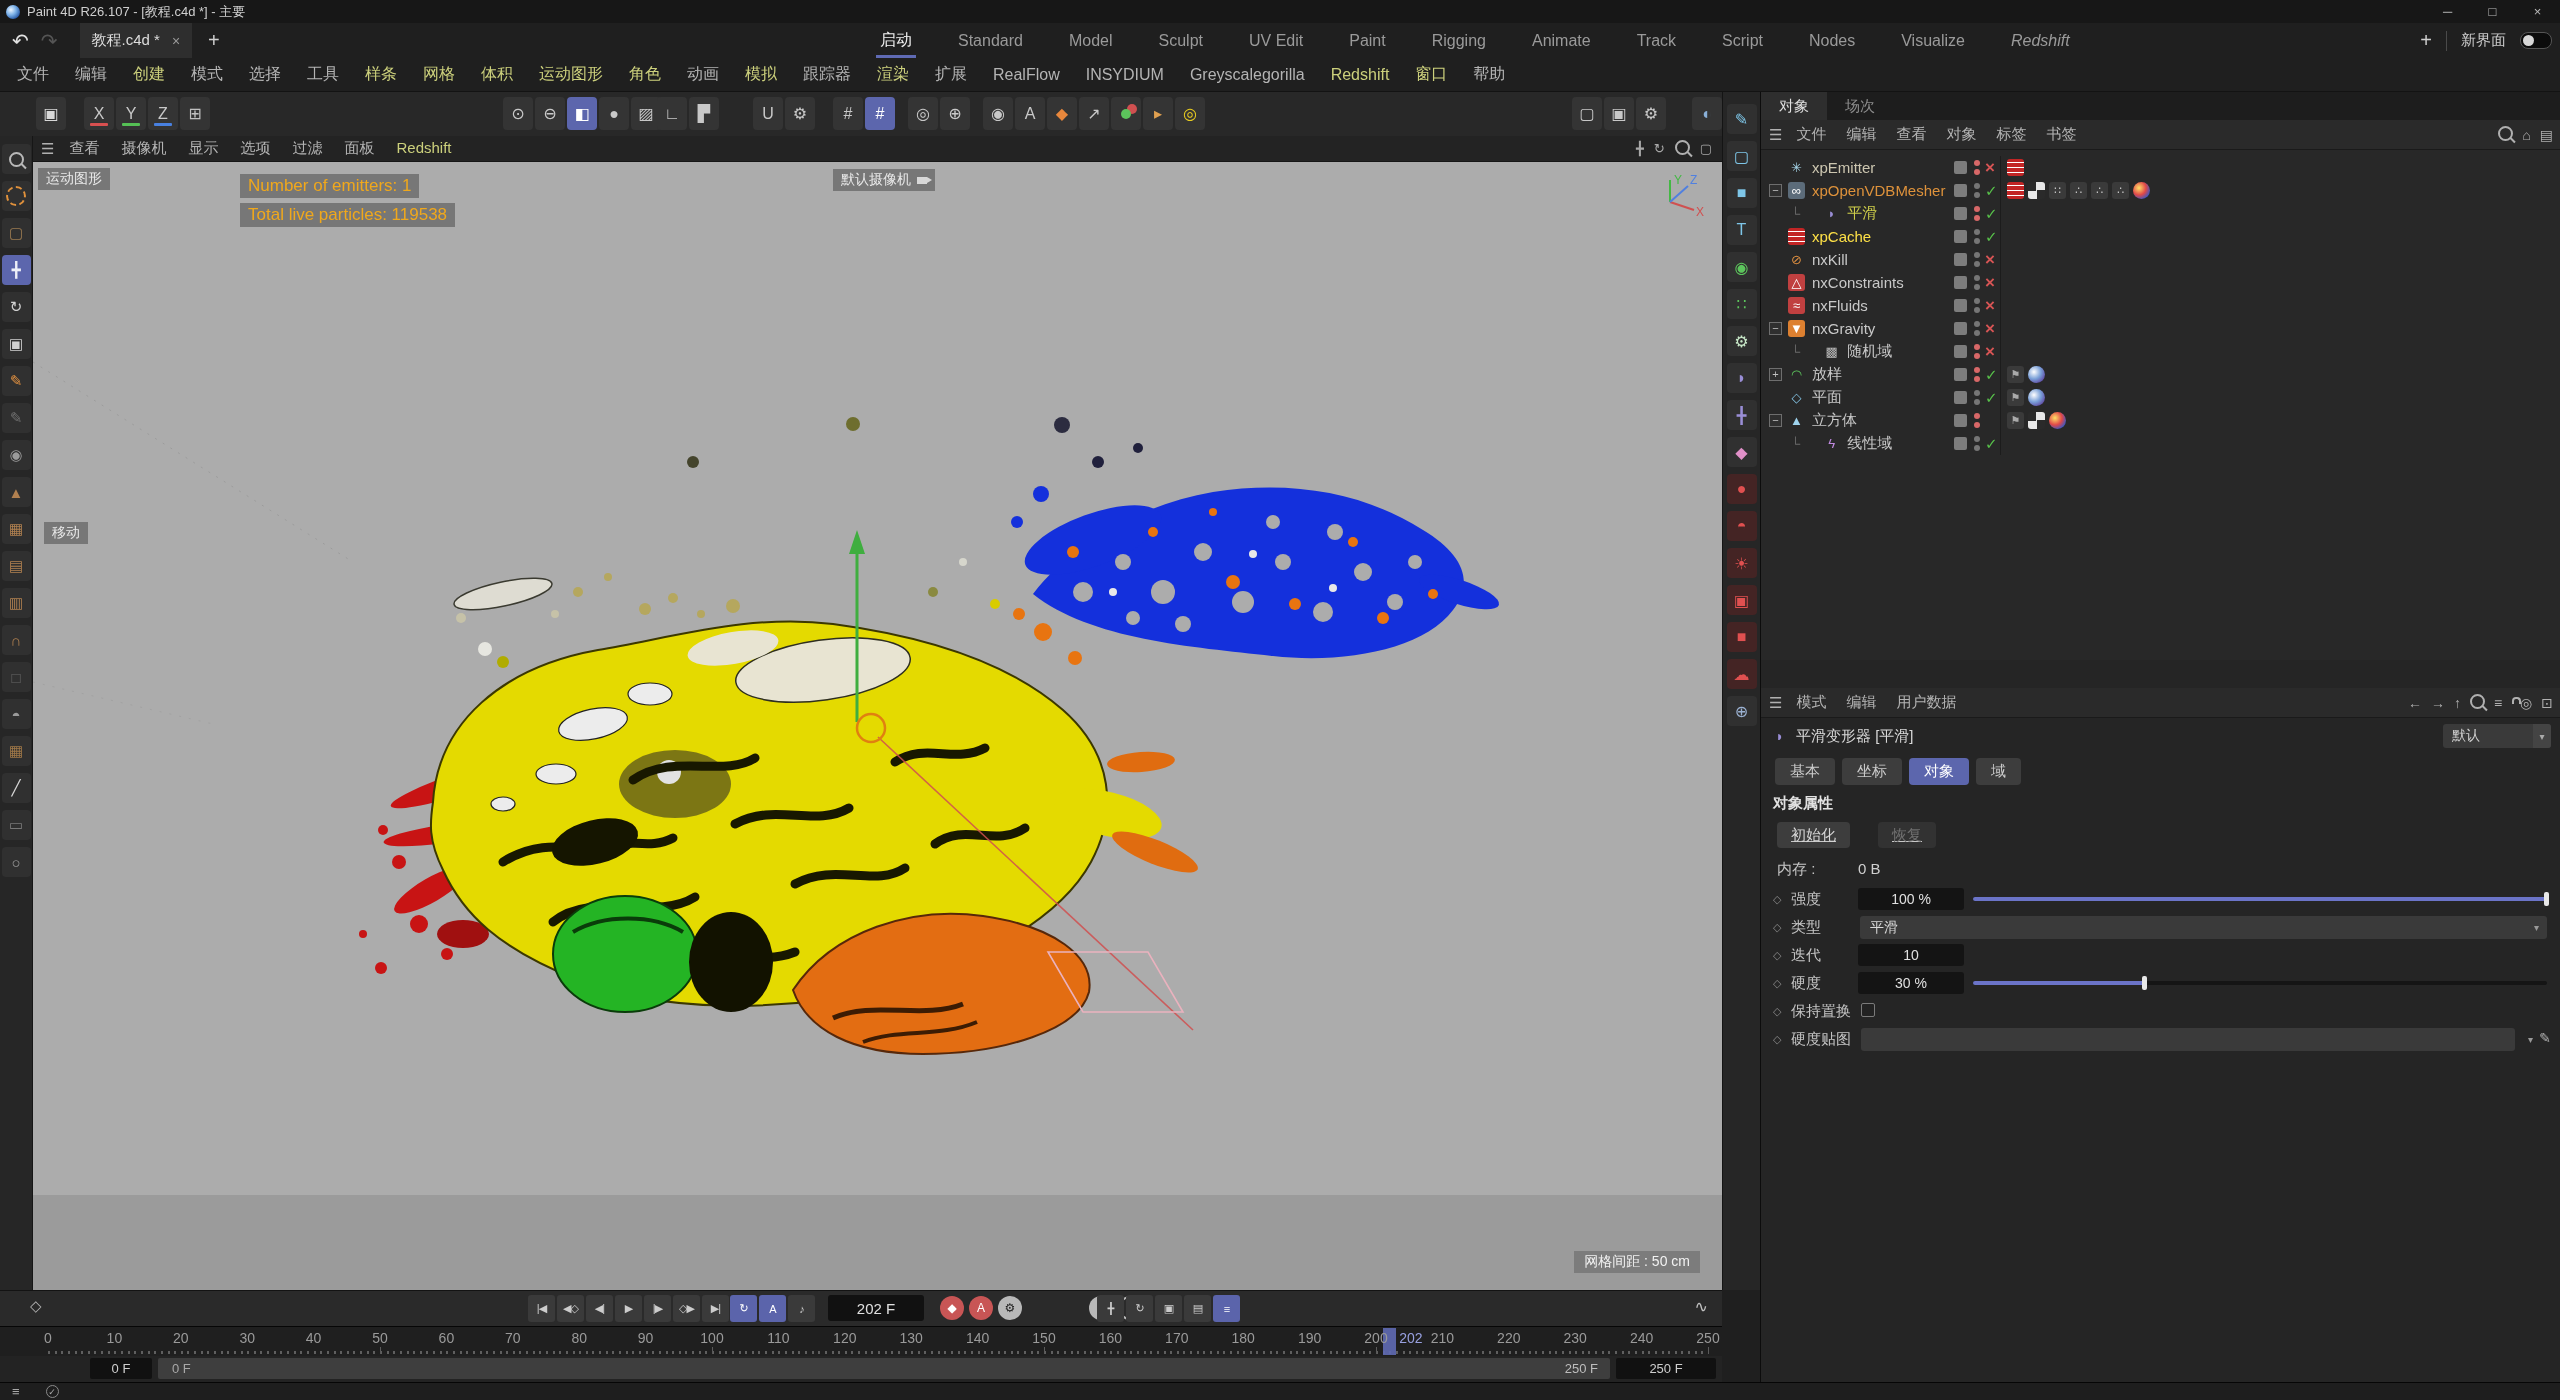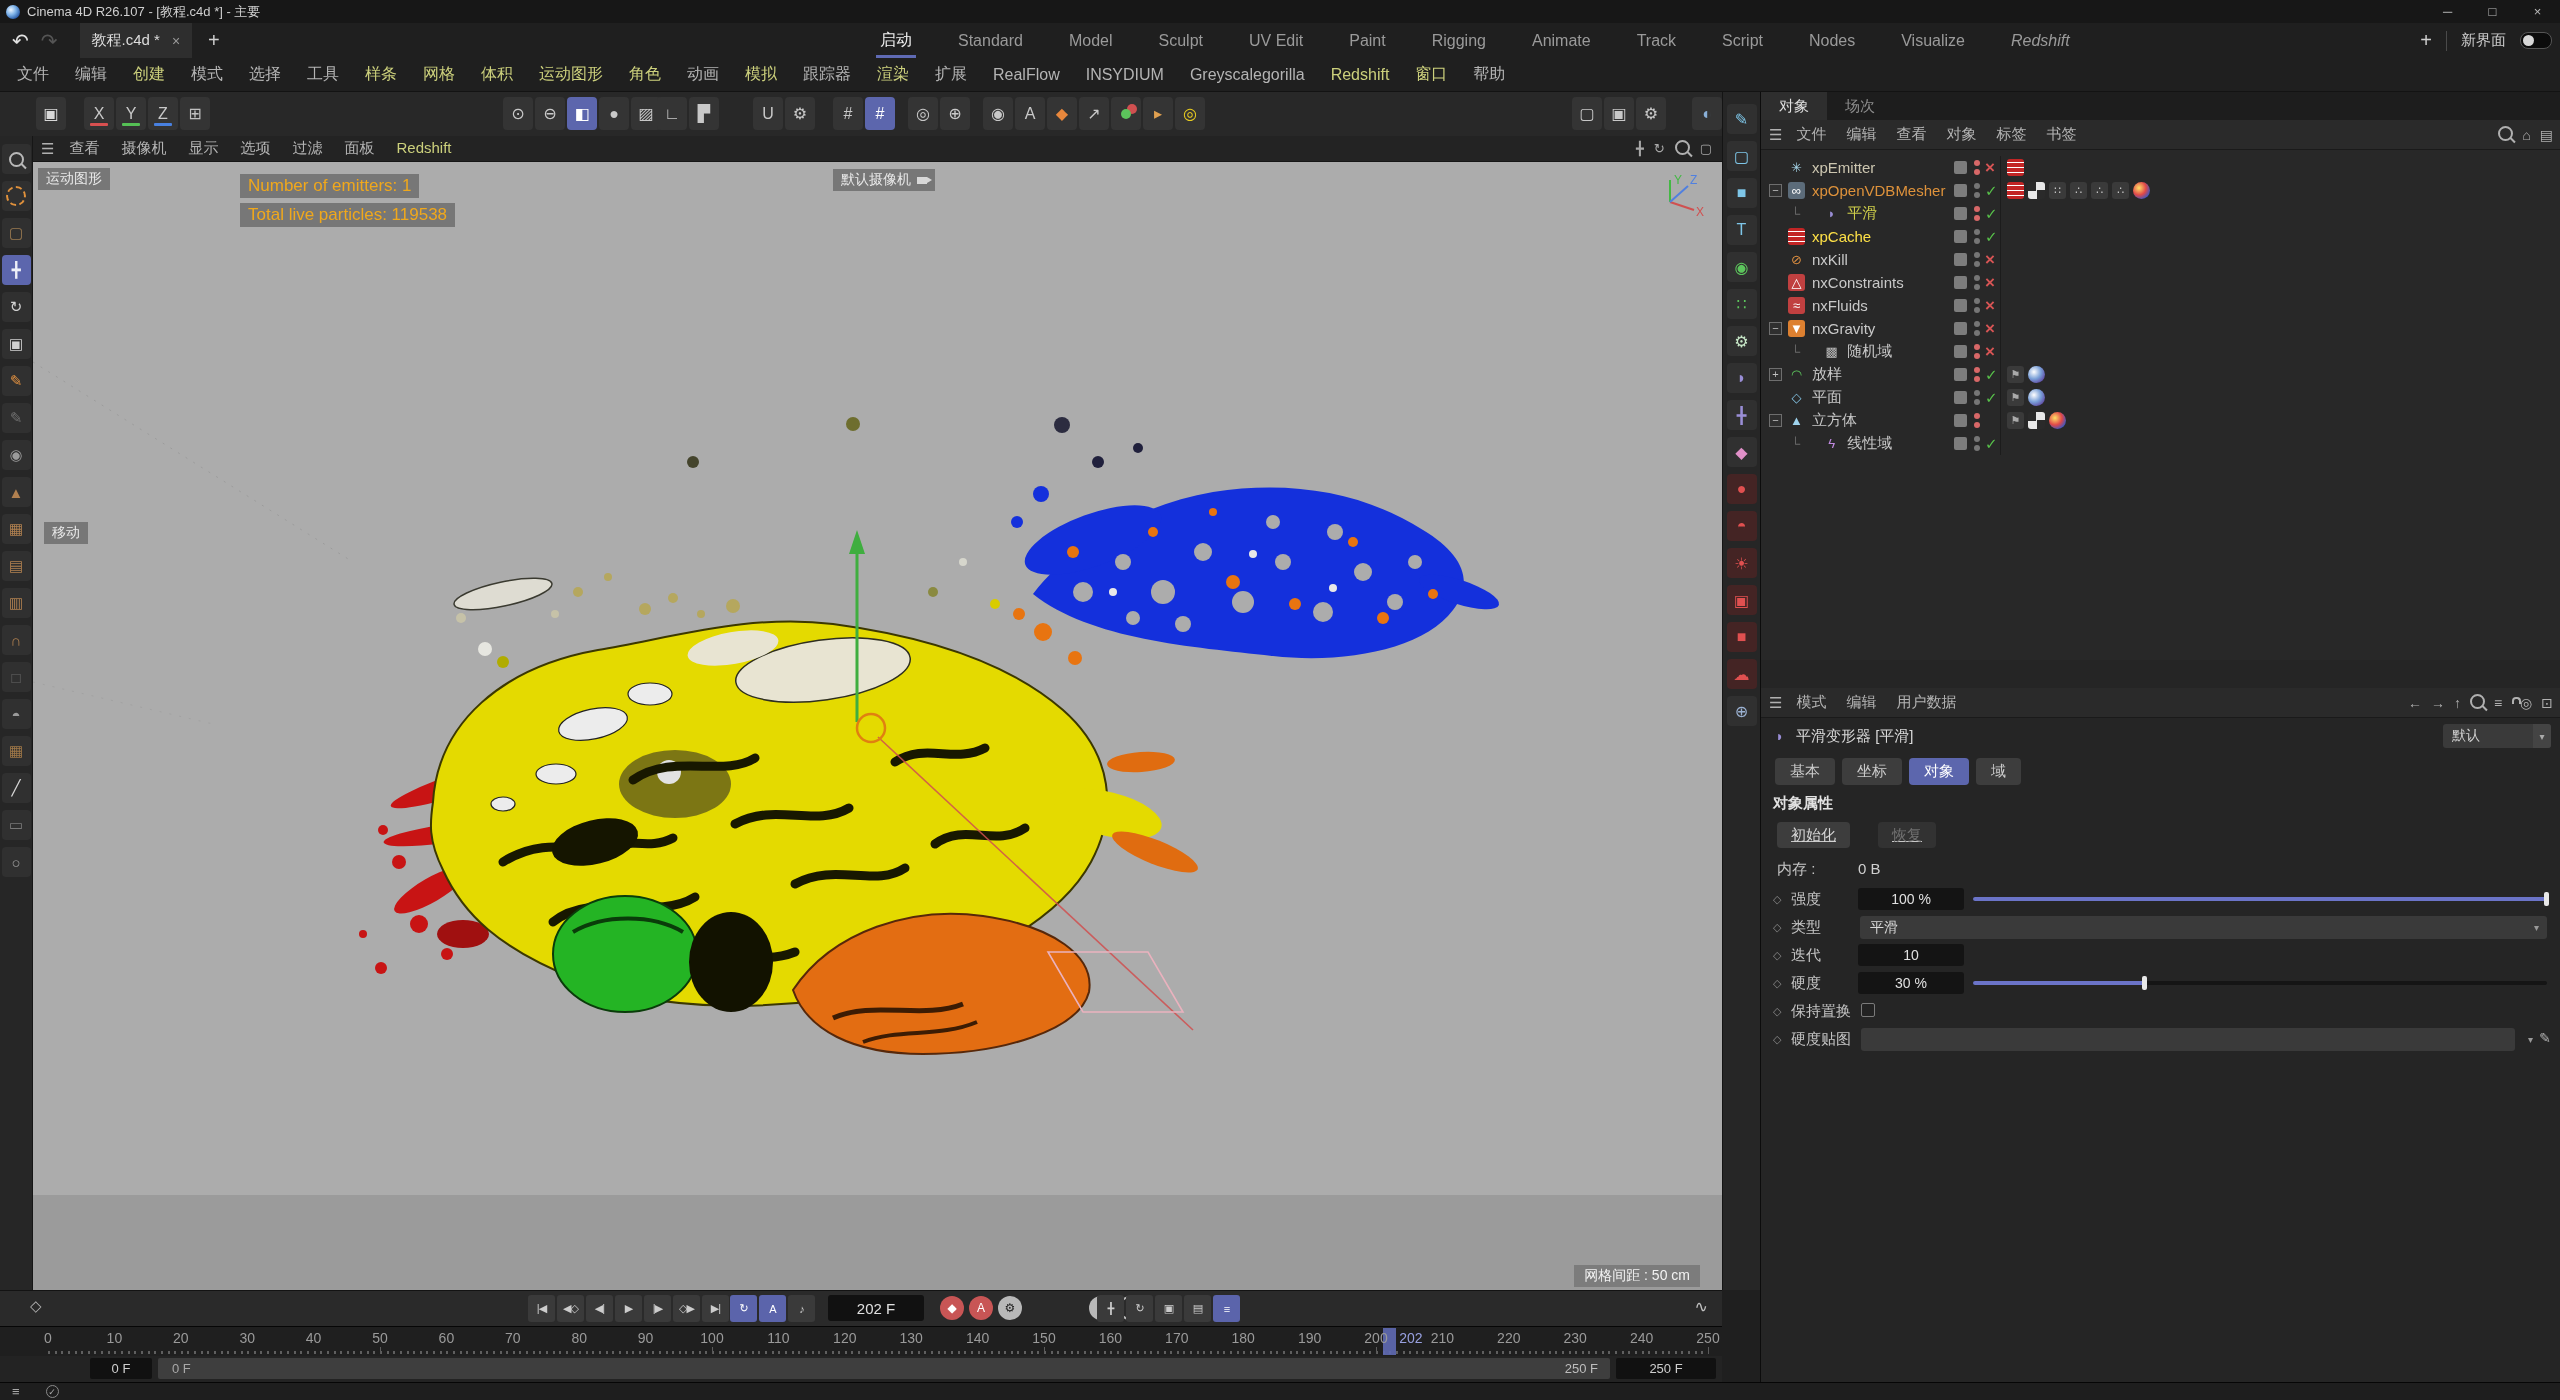--- a/index.html
+++ b/index.html
@@ -65,21 +65,21 @@
   #vpmenu .mi{font-size:15px;padding:0 11px;}
   #vpmenu-right{margin-left:auto;display:flex;gap:10px;margin-right:10px;color:#a8a8a8;font-size:13px;align-items:center;}
   #vpcanvas{position:absolute;left:0;top:26px;width:1689px;height:1033px;background:#acacac;overflow:hidden;}
   #vpband{position:absolute;left:0;top:1059px;width:1689px;height:95px;background:#9b9b9b;}
   .chip{position:absolute;background:rgba(112,112,112,0.88);color:#e8e8e8;font-size:14px;
         padding:2px 8px;white-space:nowrap;}
   .chip.orange{color:#f0a81c;font-size:17px;}
   .camico{display:inline-block;width:10px;height:7px;background:#d8d8d8;position:relative;margin-left:6px;}
   .camico::after{content:'';position:absolute;left:10px;top:0;border-left:5px solid #d8d8d8;
                  border-top:3.5px solid transparent;border-bottom:3.5px solid transparent;}
-  #gridchip{position:absolute;right:22px;top:70px;background:rgba(122,122,122,0.92);color:#f2f2f2;
+  #gridchip{position:absolute;right:22px;top:56px;background:rgba(122,122,122,0.92);color:#f2f2f2;
             font-size:14px;padding:2px 10px;}
   
   #rightstrip{position:absolute;left:1722px;top:92px;width:38px;height:1198px;background:#262626;
               border-left:1px solid #141414;display:flex;flex-direction:column;align-items:center;
               padding-top:12px;box-sizing:border-box;gap:7px;}
   .rtool{width:30px;height:30px;border-radius:4px;background:#303030;display:flex;align-items:center;
          justify-content:center;font-size:16px;flex:none;}
   
   #rightpanel{position:absolute;left:1760px;top:92px;width:800px;height:1290px;background:#252525;
               border-left:1px solid #0c0c0c;}
@@ -201,21 +201,21 @@
   #axisgizmo{position:absolute;right:14px;top:8px;}
   #axisgizmo text{font-size:12px;font-family:"Liberation Sans",sans-serif;}
 </style>
 </head>
 <body>
 
 <div id="app">
 
   <div id="titlebar">
     <span class="c4dlogo"></span>
-    <span>Cinema 4D R26.107 - [教程.c4d *] - 主要</span>
+    <span>Paint 4D R26.107 - [教程.c4d *] - 主要</span>
     <div id="wincontrols">
       <span>─</span>
       <span>□</span>
       <span>×</span>
     </div>
   </div>
 
   <div id="tabbar">
     <span class="histbtn">↶</span>
     <span class="histbtn dim">↷</span>

